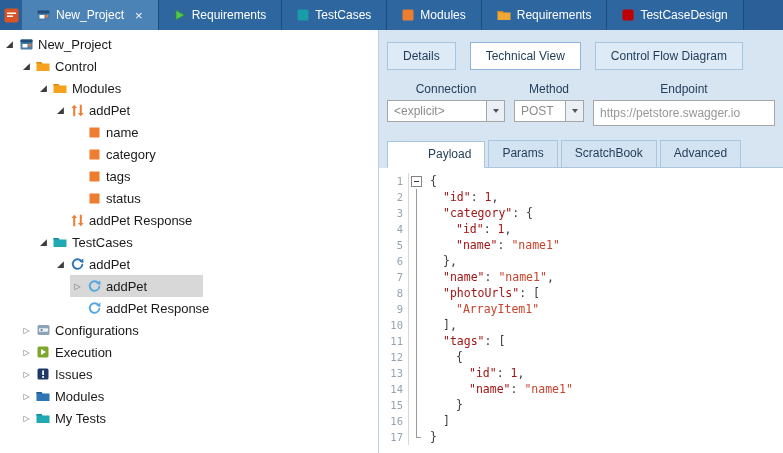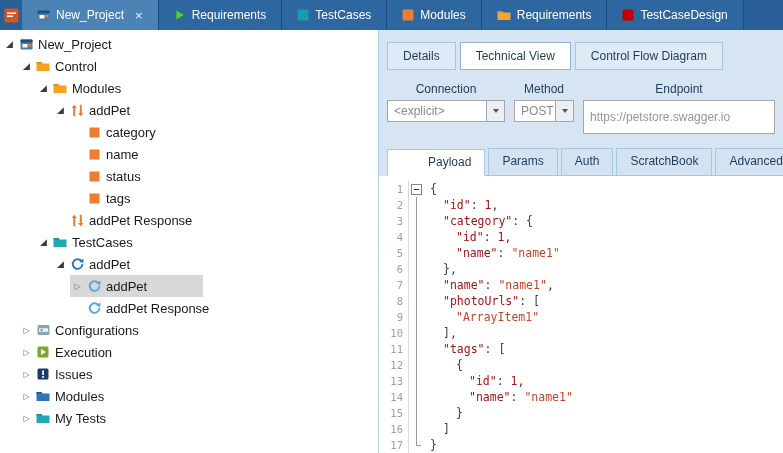--- a/index.html
+++ b/index.html
@@ -25,33 +25,33 @@
   .tree-panel { width:378px; flex:none; background:#fff; padding-top:3px; overflow:hidden; font-size:13px; }
   .trow { height:22px; display:flex; align-items:stretch; }
   .trow-inner { display:flex; align-items:center; padding-right:8px; }
   .trow.selected .trow-inner { background:#D8D8D8; padding-right:56px; }
   .exp { width:15px; flex:none; font-size:8px; color:#707070; display:flex; align-items:center; justify-content:center; }
   .exp.open { color:#3C3C3C; font-size:9px; }
   .tree-panel .icn { width:18px; }
   .tlabel { margin-left:3px; color:#1A1A1A; white-space:nowrap; }
   
   .right-panel { flex:1; min-width:0; background:#D7E5F2; border-left:1px solid #B9CFE3; display:flex; flex-direction:column; }
-  .dtabs { display:flex; gap:4px; margin:12px 8px 0 8px; }
+  .dtabs { display:flex; gap:14px; margin:12px 8px 0 8px; }
   .dtab { padding:6px 15px; font-size:12px; color:#1F3B57; background:#DEEAF6; border:1px solid #A8C6E0; white-space:nowrap; }
   .dtab.active { background:#FFFFFF; border-color:#8FB4D6; }
   .form-row { display:flex; gap:9px; margin:12px 8px 0 8px; }
   .field { display:flex; flex-direction:column; gap:4px;align-items:center; }
   .field.grow { flex:1; min-width:0; }
   .flabel { font-size:12px; color:#24415E; }
   .select { height:22px; box-sizing:border-box; display:flex; align-items:center; border:1px solid #A6A6A6; background:#FFF; font-size:12px; color:#8C8C8C; }
-  .select.w1 { width:118px; } .select.w2 { width:60px; }
+  .select.w1 { width:118px; } .select.w2 { width:70px; }
   .sval { padding:0 6px; flex:1; white-space:nowrap; overflow:hidden; }
   .sarrow { width:17px; align-self:stretch; border-left:1px solid #A6A6A6; background:#EAF0F6; display:flex; align-items:center; justify-content:center; }
   .sarrow::after { content:''; border-left:3.5px solid transparent; border-right:3.5px solid transparent; border-top:4.5px solid #555; }
-  .tinput { height:17px; width:100%; box-sizing:border-box; border:1px solid #A6A6A6; background:#fff; font-size:12px; color:#979797; padding:16px 6px; font-family:inherit; }
+  .tinput { height:26px; width:100%; box-sizing:border-box; border:1px solid #A6A6A6; background:#fff; font-size:12px; color:#979797; padding:4px 6px; font-family:inherit; }
   .ptabs { display:flex; gap:3px; margin:14px 0 0 8px; padding-right:8px; border-bottom:1px solid #A9C6DF; }
   .ptab { padding:5px 13px 6px; font-size:12px; color:#1F3B57; background:#D3E3F2; border:1px solid #A9C6DF; border-bottom:none; white-space:nowrap; }
   .ptab.active { background:#fff; position:relative; top:1px; border-bottom:1px solid #fff;padding-left:40px; }
   
   .editor { flex:1; background:#fff; overflow:hidden; padding-top:5px; }
   .eline { display:flex; height:16px; align-items:center; font-family:"DejaVu Sans Mono", monospace; font-size:11.5px; }
   .ln { width:24px; flex:none; align-self:stretch; display:flex; align-items:center; justify-content:flex-end;
         padding-right:5px; color:#94A3B0; font-size:10.5px; border-right:1px solid #D8D8D8; }
   .fold { width:15px; flex:none; align-self:stretch; position:relative; }
   .foldbox::before { content:''; position:absolute; left:2px; top:3px; width:9px; height:9px; border:1px solid #848484; background:#fff; box-sizing:content-box; }
@@ -188,54 +188,54 @@
           </div>
         </div>
         <div class="trow">
           <div class="trow-inner" style="margin-left: 70px;">
             <span class="exp"></span>
             <span class="icn">
               <svg width="11" height="11" viewBox="0 0 11 11">
                 <rect x="0.5" y="0.5" width="10" height="10" fill="#ED7D31"></rect>
               </svg>
             </span>
-            <span class="tlabel">category</span>
+            <span class="tlabel">name</span>
           </div>
         </div>
         <div class="trow">
           <div class="trow-inner" style="margin-left: 70px;">
             <span class="exp"></span>
             <span class="icn">
               <svg width="11" height="11" viewBox="0 0 11 11">
                 <rect x="0.5" y="0.5" width="10" height="10" fill="#ED7D31"></rect>
               </svg>
             </span>
-            <span class="tlabel">name</span>
+            <span class="tlabel">category</span>
           </div>
         </div>
         <div class="trow">
           <div class="trow-inner" style="margin-left: 70px;">
             <span class="exp"></span>
             <span class="icn">
               <svg width="11" height="11" viewBox="0 0 11 11">
                 <rect x="0.5" y="0.5" width="10" height="10" fill="#ED7D31"></rect>
               </svg>
             </span>
-            <span class="tlabel">status</span>
+            <span class="tlabel">tags</span>
           </div>
         </div>
         <div class="trow">
           <div class="trow-inner" style="margin-left: 70px;">
             <span class="exp"></span>
             <span class="icn">
               <svg width="11" height="11" viewBox="0 0 11 11">
                 <rect x="0.5" y="0.5" width="10" height="10" fill="#ED7D31"></rect>
               </svg>
             </span>
-            <span class="tlabel">tags</span>
+            <span class="tlabel">status</span>
           </div>
         </div>
         <div class="trow">
           <div class="trow-inner" style="margin-left: 53px;">
             <span class="exp"></span>
             <span class="icn">
               <svg width="13" height="13" viewBox="0 0 13 13">
                 <path d="M3.2 0.8 L6 4 L4.2 4 L4.2 12.2 L2.2 12.2 L2.2 4 L0.4 4 Z" fill="#ED7D31"></path>
                 <path d="M9.8 12.2 L7 9 L8.8 9 L8.8 0.8 L10.8 0.8 L10.8 9 L12.6 9 Z" fill="#ED7D31"></path>
               </svg>
@@ -382,21 +382,20 @@
         <div class="field grow">
           <div class="flabel">Endpoint</div>
           <input class="tinput" type="text" value="https://petstore.swagger.io" style="">
         </div>
       </div>
 
       <div class="ptabs">
 
       <div class="ptab active">Payload</div>
           <div class="ptab">Params</div>
-          <div class="ptab">Auth</div>
           <div class="ptab">ScratchBook</div>
           <div class="ptab">Advanced</div>
         </div>
 
       <div class="editor">
         <div>
             <div class="eline">
               <span class="ln">1</span>
               <span class="fold foldbox"></span>
               <span class="code" style="padding-left:6px"><span class="tk-p">{</span></span>

